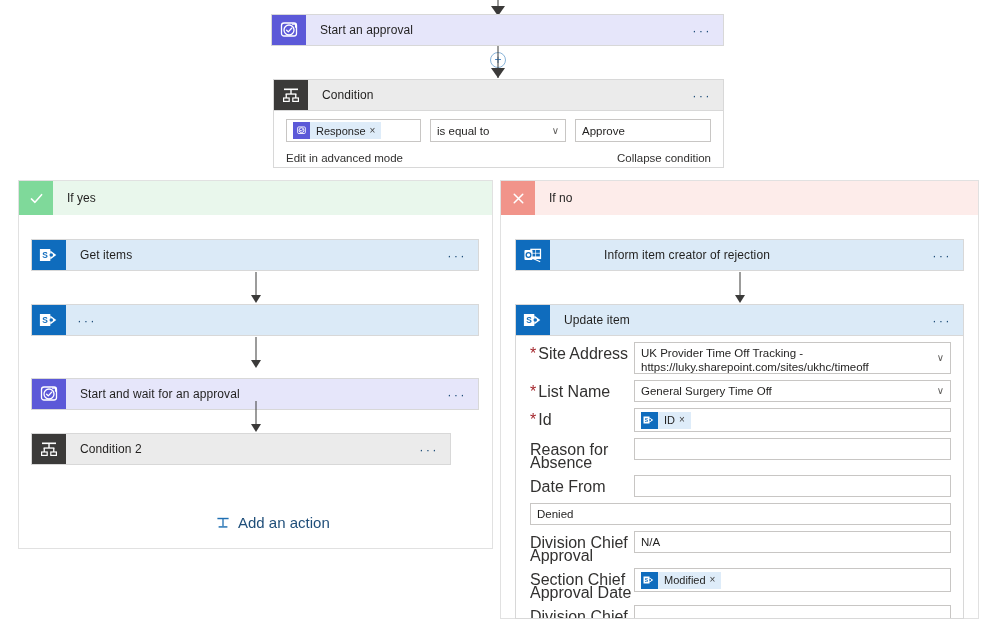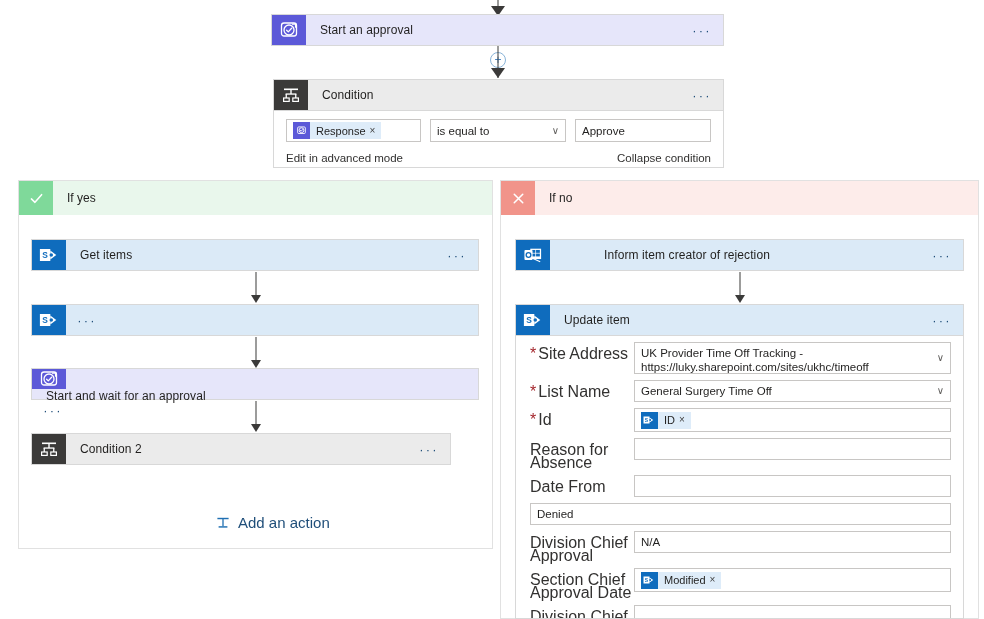--- a/index.html
+++ b/index.html
@@ -202,21 +202,21 @@
       </svg>
     </div>
     <div class="ellipsis">···</div>
   </div>
 
   <div class="arrow" style="left:249px; top:337px; width:14px; height:31px;">
     <div class="stem" style="height:24px;"></div>
       <div class="head"></div>
   </div>
 
-  <div class="card tone-approval" style="left:31px; top:368px; width:448px; height:32px;flex-direction:column;">
+  <div class="card tone-approval" style="left:31px; top:378px; width:448px; height:32px;">
     <div class="icon-box">
       <svg width="20" height="20" viewBox="0 0 20 20">
         <rect x="2.5" y="3" width="15" height="13" rx="2.5" fill="none" stroke="#ffffff" stroke-width="1.3"></rect>
         <circle cx="10" cy="10" r="5" fill="none" stroke="#ffffff" stroke-width="1.3"></circle>
         <path d="M7.6 10.2 L9.3 11.9 L12.6 8.2" fill="none" stroke="#ffffff" stroke-width="1.3" stroke-linecap="round" stroke-linejoin="round"></path>
         <path d="M13.5 4.2 L16.6 4.2 L16.6 7.2" fill="none" stroke="#ffffff" stroke-width="1.3" stroke-linecap="round"></path>
       </svg>
     </div>
     <div class="card-title">Start and wait for an approval</div>
     <div class="ellipsis">···</div>

